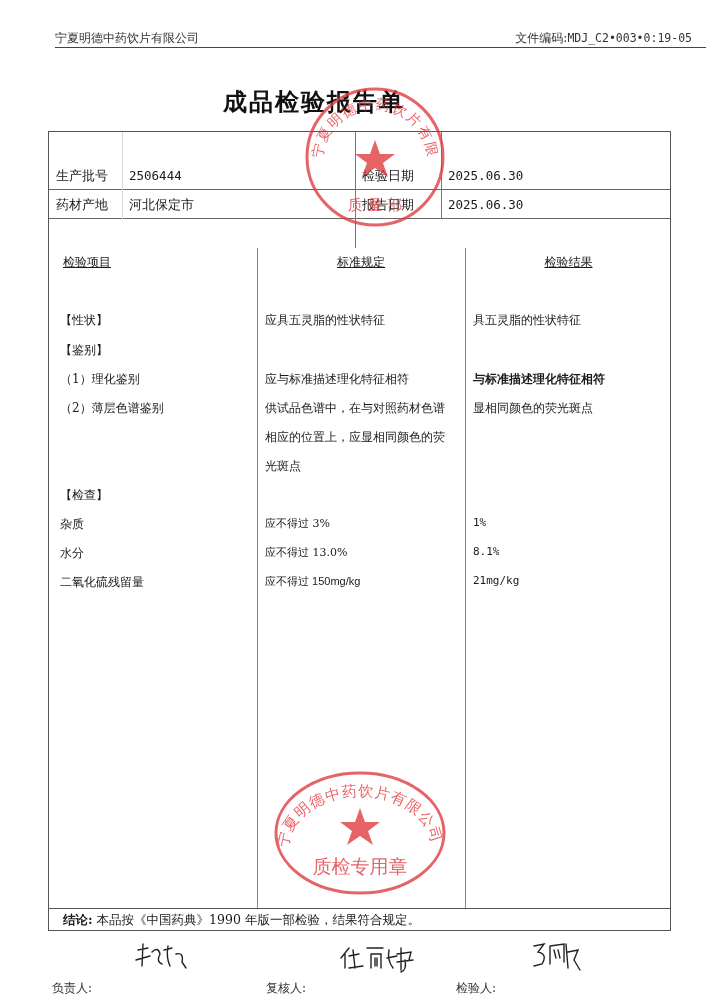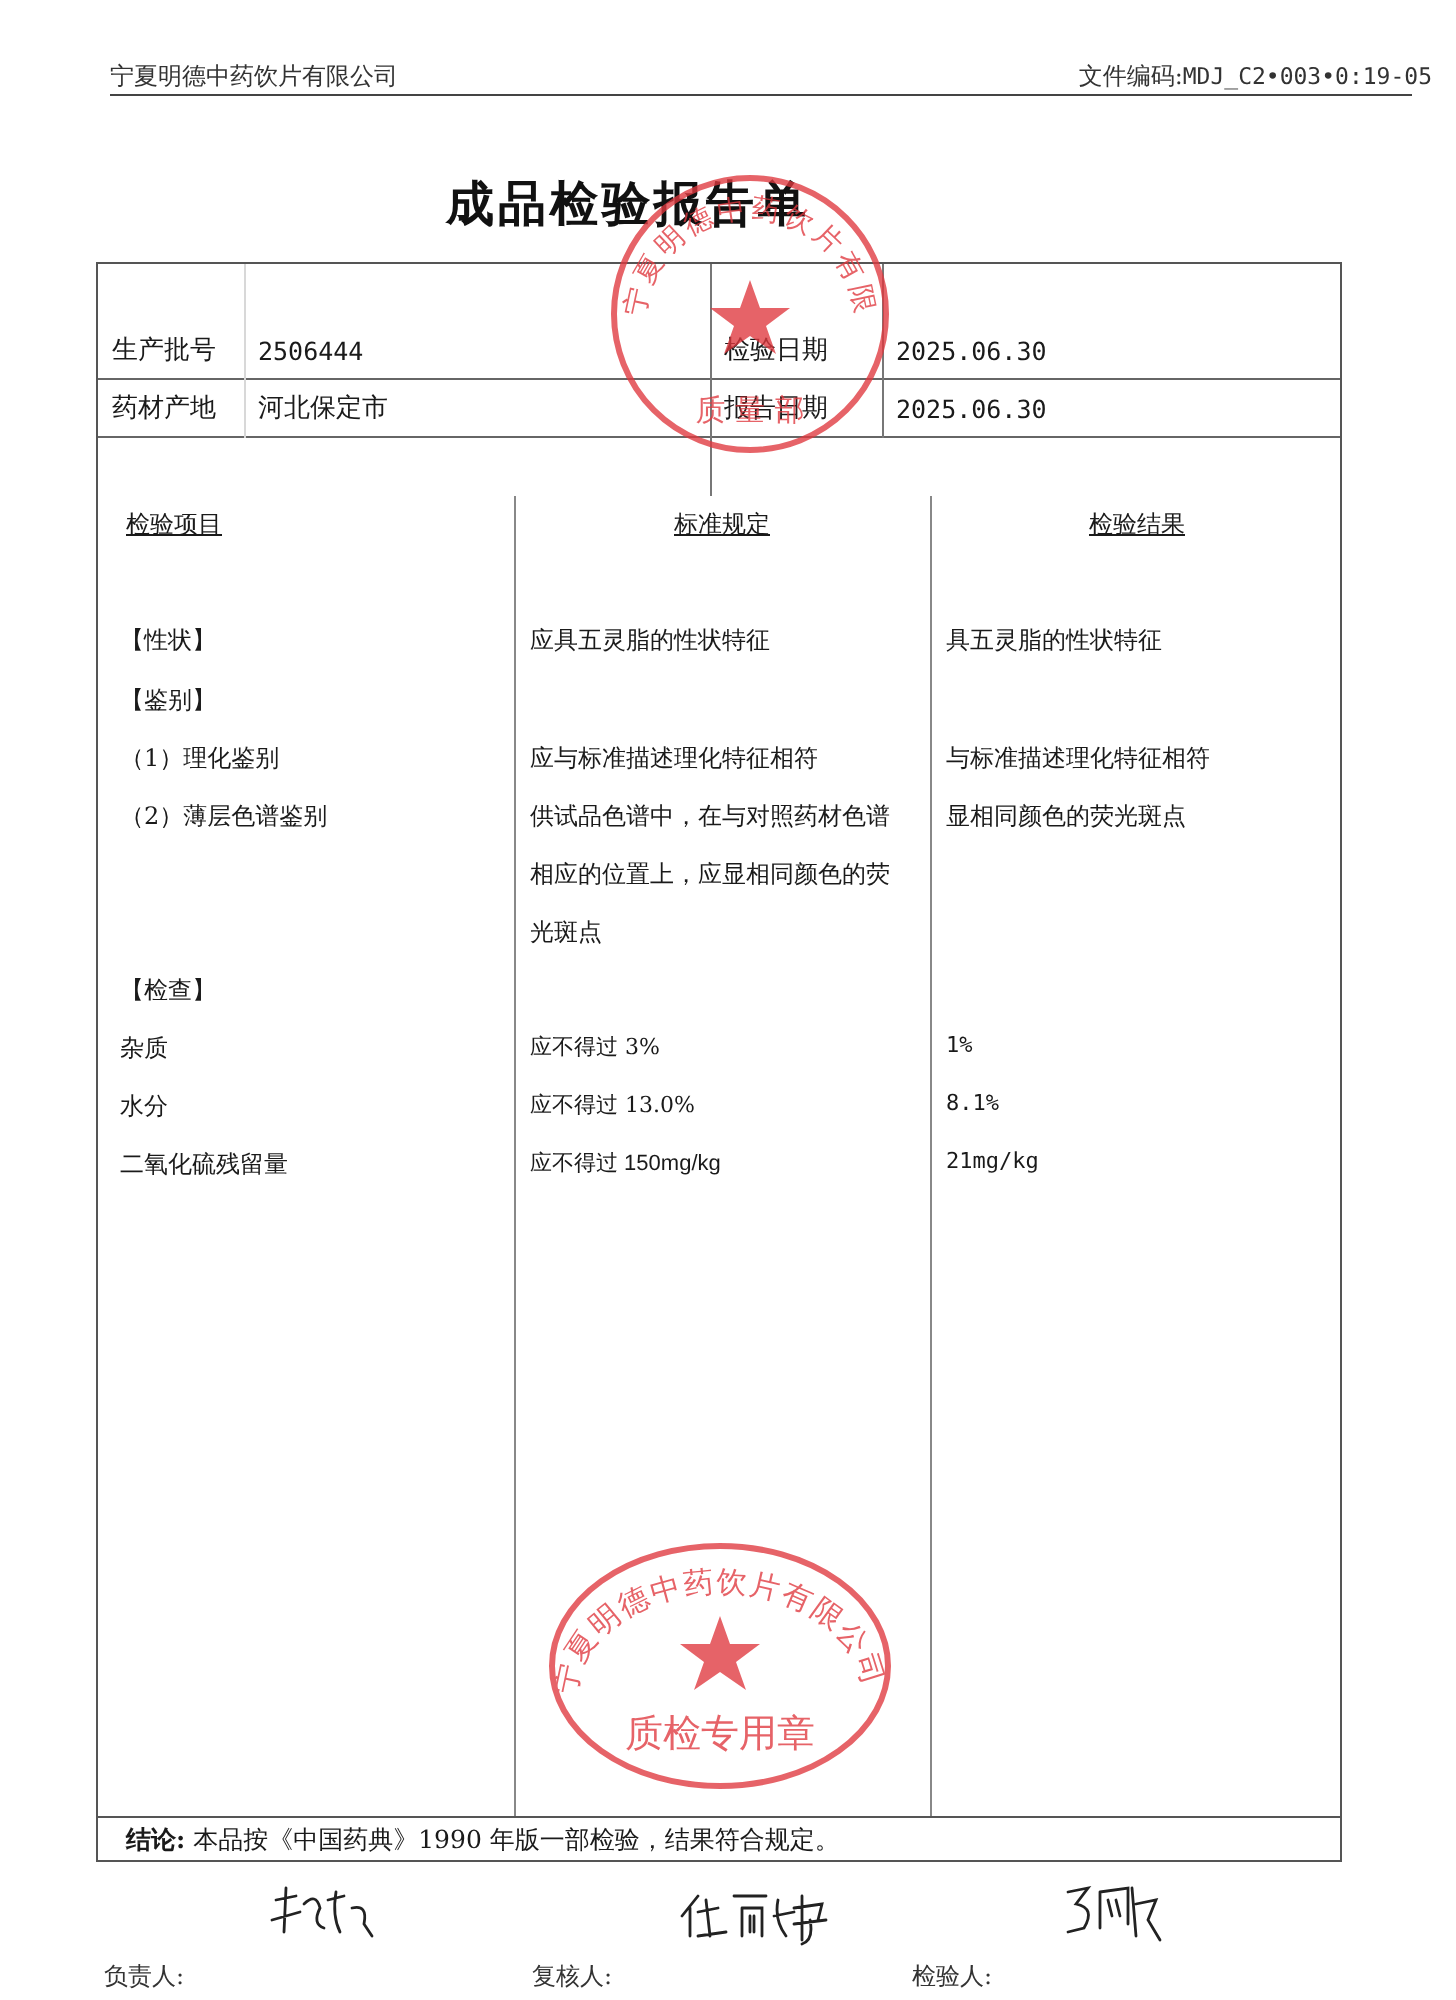--- a/index.html
+++ b/index.html
@@ -5,21 +5,21 @@
   html, body { margin: 0; padding: 0; background: #ffffff; }
   body {
     width: 728px; height: 1000px; position: relative; overflow: hidden;
     font-family: "DejaVu Serif", "Liberation Serif", serif;
     color: #1a1a1a;
   }
   .hdr-left, .hdr-right {
     position: absolute; top: 30px; font-size: 12px; color: #333;
   }
   .hdr-left { left: 55px; }
-  .hdr-right { right: 12px; font-family: "DejaVu Sans Mono", "Liberation Mono", monospace; font-size: 11.5px; text-align: center; }
+  .hdr-right { right: 36px; font-family: "DejaVu Sans Mono", "Liberation Mono", monospace; font-size: 11.5px; text-align: center; }
   .hdr-rule { position: absolute; left: 55px; right: 22px; top: 47px; border-top: 1.5px solid #444; }
 
   .title {
     position: absolute; top: 86px; left: 0; width: 628px; text-align: center;
     font-size: 24px; font-weight: bold; letter-spacing: 2px;
     font-family: "DejaVu Sans", "Liberation Sans", sans-serif; color: #111;
   }
 
   .tbl { position: absolute; left: 48px; top: 131px; width: 623px; border: 1.2px solid #555; box-sizing: border-box; }
   .row { position: absolute; left: 0; right: 0; height: 29px; border-bottom: 1px solid #666; box-sizing: border-box; }
@@ -85,21 +85,21 @@
     <div class="colhead" style="left:416px;width:207px;text-align:center;">检验结果</div>
 
     <div class="item" style="left:11px;top:64px;">【性状】</div>
     <div class="item" style="left:216px;top:64px;">应具五灵脂的性状特征</div>
     <div class="item" style="left:424px;top:64px;">具五灵脂的性状特征</div>
 
     <div class="item" style="left:11px;top:94px;">【鉴别】</div>
 
     <div class="item" style="left:11px;top:123px;">（1）理化鉴别</div>
     <div class="item" style="left:216px;top:123px;">应与标准描述理化特征相符</div>
-    <div class="item" style="left:424px;top:123px;">与标准描述理化特征相符</div>
+    <div class="item" style="left:424px;top:123px;font-weight:bold;">与标准描述理化特征相符</div>
 
     <div class="item" style="left:11px;top:152px;">（2）薄层色谱鉴别</div>
     <div class="item" style="left:216px;top:152px;">供试品色谱中，在与对照药材色谱</div>
     <div class="item" style="left:216px;top:181px;">相应的位置上，应显相同颜色的荧</div>
     <div class="item" style="left:216px;top:210px;">光斑点</div>
     <div class="item" style="left:424px;top:152px;">显相同颜色的荧光斑点</div>
 
     <div class="item" style="left:11px;top:239px;">【检查】</div>
 
     <div class="item" style="left:11px;top:268px;">杂质</div>

